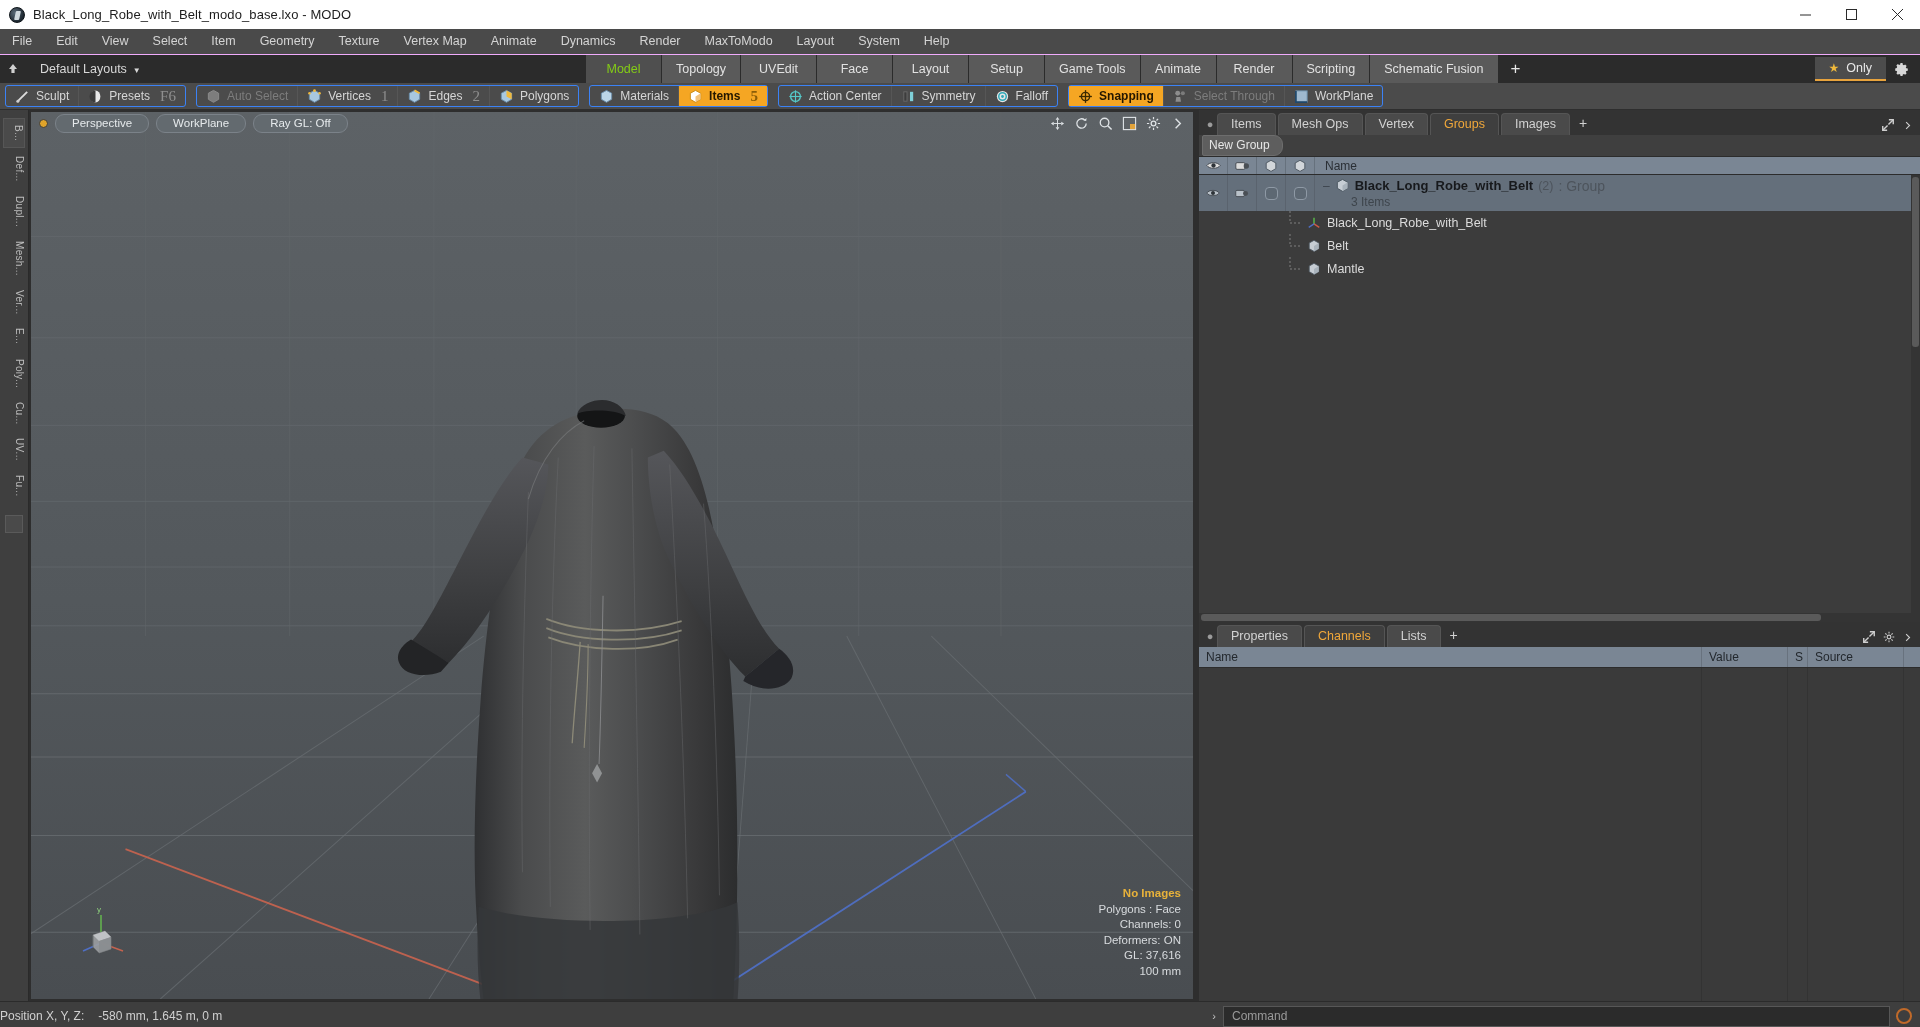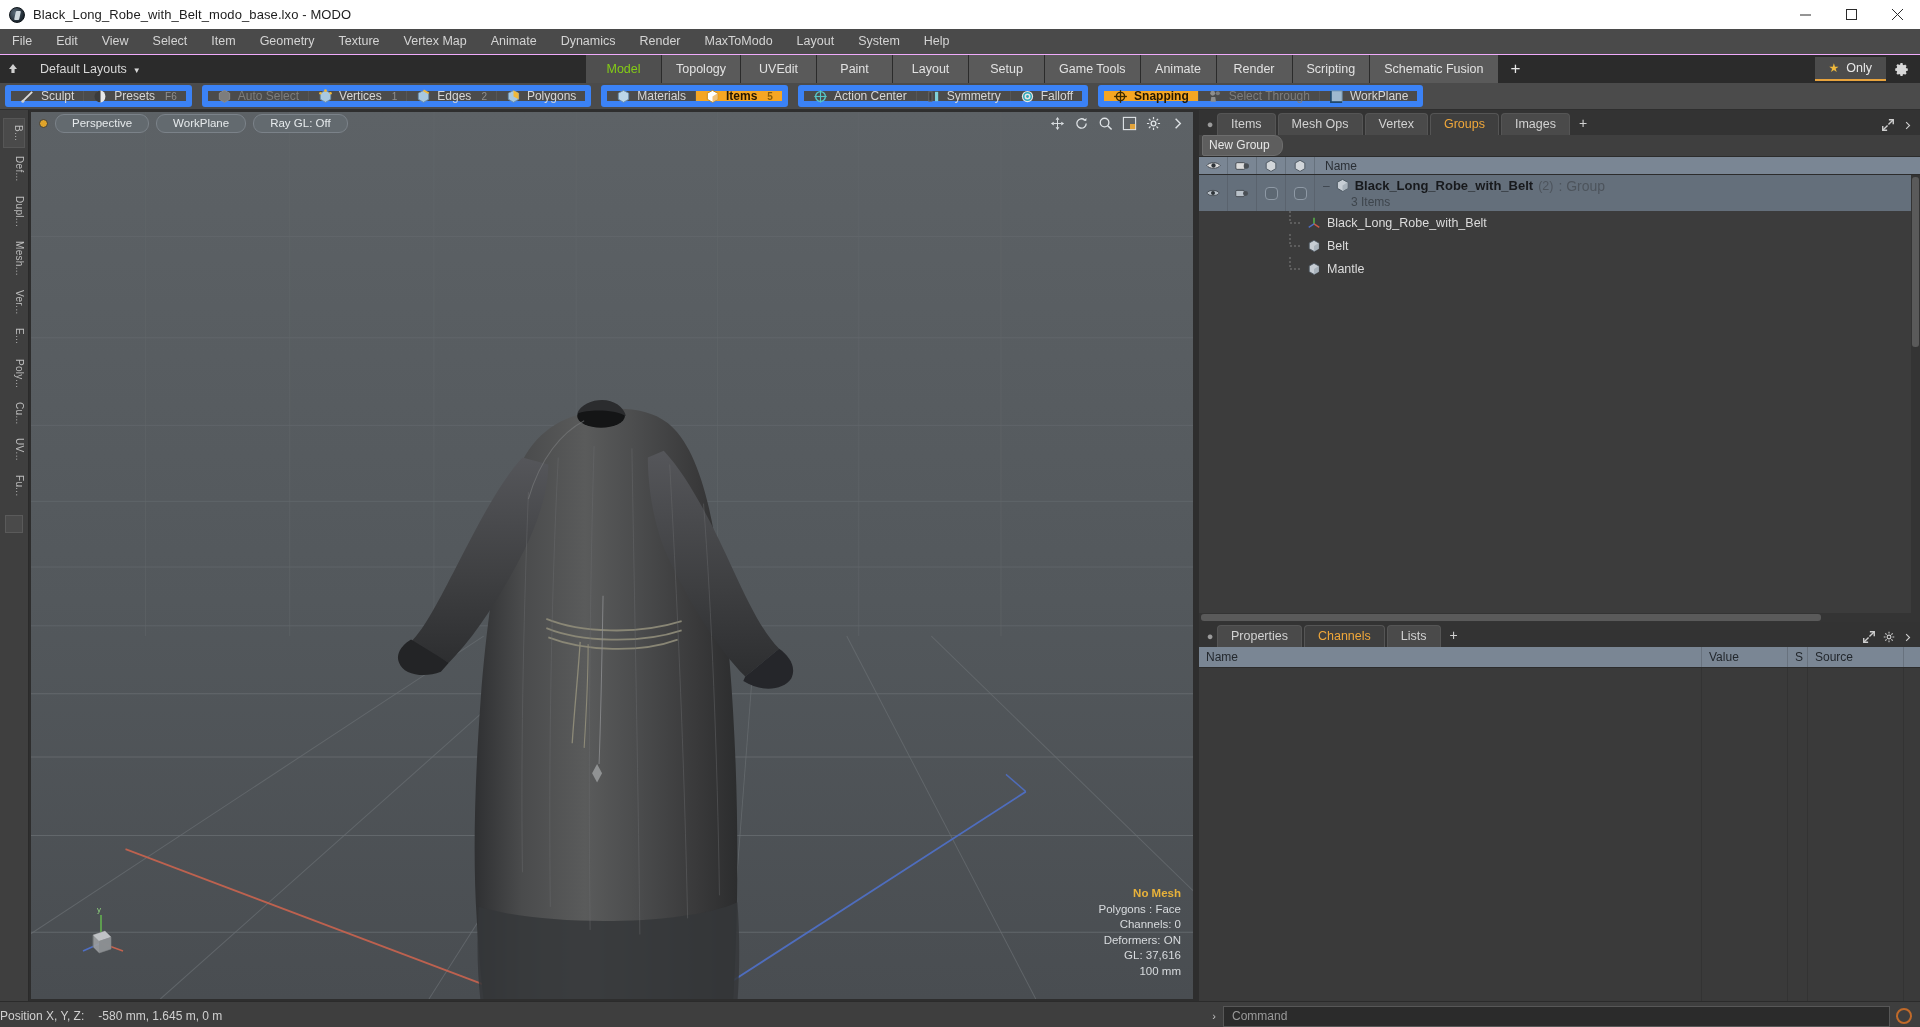--- a/index.html
+++ b/index.html
@@ -98,32 +98,32 @@
     color: #d8d8d8;
   }
 
   
   .modebar {
     height: 27px; background: #4b4b4b;
     display: flex; align-items: stretch;
     border-bottom: 1px solid #2e2e2e;
     padding: 2px 0;
   }
-  .mgroup { display: flex; align-items: stretch; border: 6px solid #3b82f6; border-radius: 3px; margin: 0 5px; background: #4b4b4b; }
+  .mgroup { display: flex; align-items: stretch; border: 1px solid #3b82f6; border-radius: 3px; margin: 0 5px; background: #4b4b4b; }
   .mbtn {
     display: flex; align-items: center; gap: 6px;
     padding: 0 9px; font-size: 12px; color: #d6d6d6;
     border-right: 1px solid #565656;
     position: relative; white-space: nowrap;
   }
   .mbtn:last-child { border-right: none; }
   .mbtn.on { background: #f5a623; color: #241700; font-weight: bold; }
   .mbtn.on .hk { color: #8a5d08; }
   .mbtn.disabled { color: #7d7d7d; }
-  .hk { font-size: 10px; color: #8f8f8f; margin-left: 4px; }
+  .hk { font-size: 15px; color: #8f8f8f; margin-left: 4px; font-family: Liberation Serif, serif; }
 
   
   .ic { width: 15px; height: 15px; flex: 0 0 auto; display: block; }
 
   
   .main { display: flex; height: calc(1027px - 29px - 26px - 28px - 29px - 24px); }
 
   
   .toolstrip {
     width: 29px; background: #3f3f3f;
@@ -313,21 +313,21 @@
     </div>
     <div class="lb-default">
       <span>Default Layouts</span>
       <span class="lb-caret">▼</span>
     </div>
   </div>
   <div class="tabstrip">
     <div class="ltab active">Model</div>
     <div class="ltab">Topology</div>
     <div class="ltab">UVEdit</div>
-    <div class="ltab">Paint</div>
+    <div class="ltab">Face</div>
     <div class="ltab">Layout</div>
     <div class="ltab">Setup</div>
     <div class="ltab">Game Tools</div>
     <div class="ltab">Animate</div>
     <div class="ltab">Render</div>
     <div class="ltab">Scripting</div>
     <div class="ltab">Schematic Fusion</div>
     <div class="ltab-plus">+</div>
   </div>
   <div class="lb-right">
@@ -622,21 +622,21 @@
         <svg class="vph-ic" viewBox="0 0 16 16">
           <circle cx="8" cy="8" r="2.5" fill="none" stroke="#dfe3e6" stroke-width="1.4"></circle>
           <path d="M8 1v2.4M8 12.6V15M1 8h2.4M12.6 8H15M3.1 3.1l1.7 1.7M11.2 11.2l1.7 1.7M12.9 3.1l-1.7 1.7M4.8 11.2l-1.7 1.7" stroke="#dfe3e6" stroke-width="1.3"></path>
         </svg>
         <svg class="vph-ic" viewBox="0 0 16 16">
           <path d="M6 3 L11 8 L6 13" fill="none" stroke="#dfe3e6" stroke-width="1.5"></path>
         </svg>
       </div>
 
       <div class="vp-stats">
-        <div class="noitems">No Mesh</div>
+        <div class="noitems">No Images</div>
         <div>Polygons : Face</div>
         <div>Channels: 0</div>
         <div>Deformers: ON</div>
         <div>GL: 37,616</div>
         <div>100 mm</div>
       </div>
 
       <svg class="axisgizmo" viewBox="0 0 60 60">
         <line x1="22" y1="42" x2="22" y2="14" stroke="#63b04f" stroke-width="1.6"></line>
         <text x="18" y="11" fill="#8fd27e" font-size="8" font-family="Liberation Sans, sans-serif">y</text>

